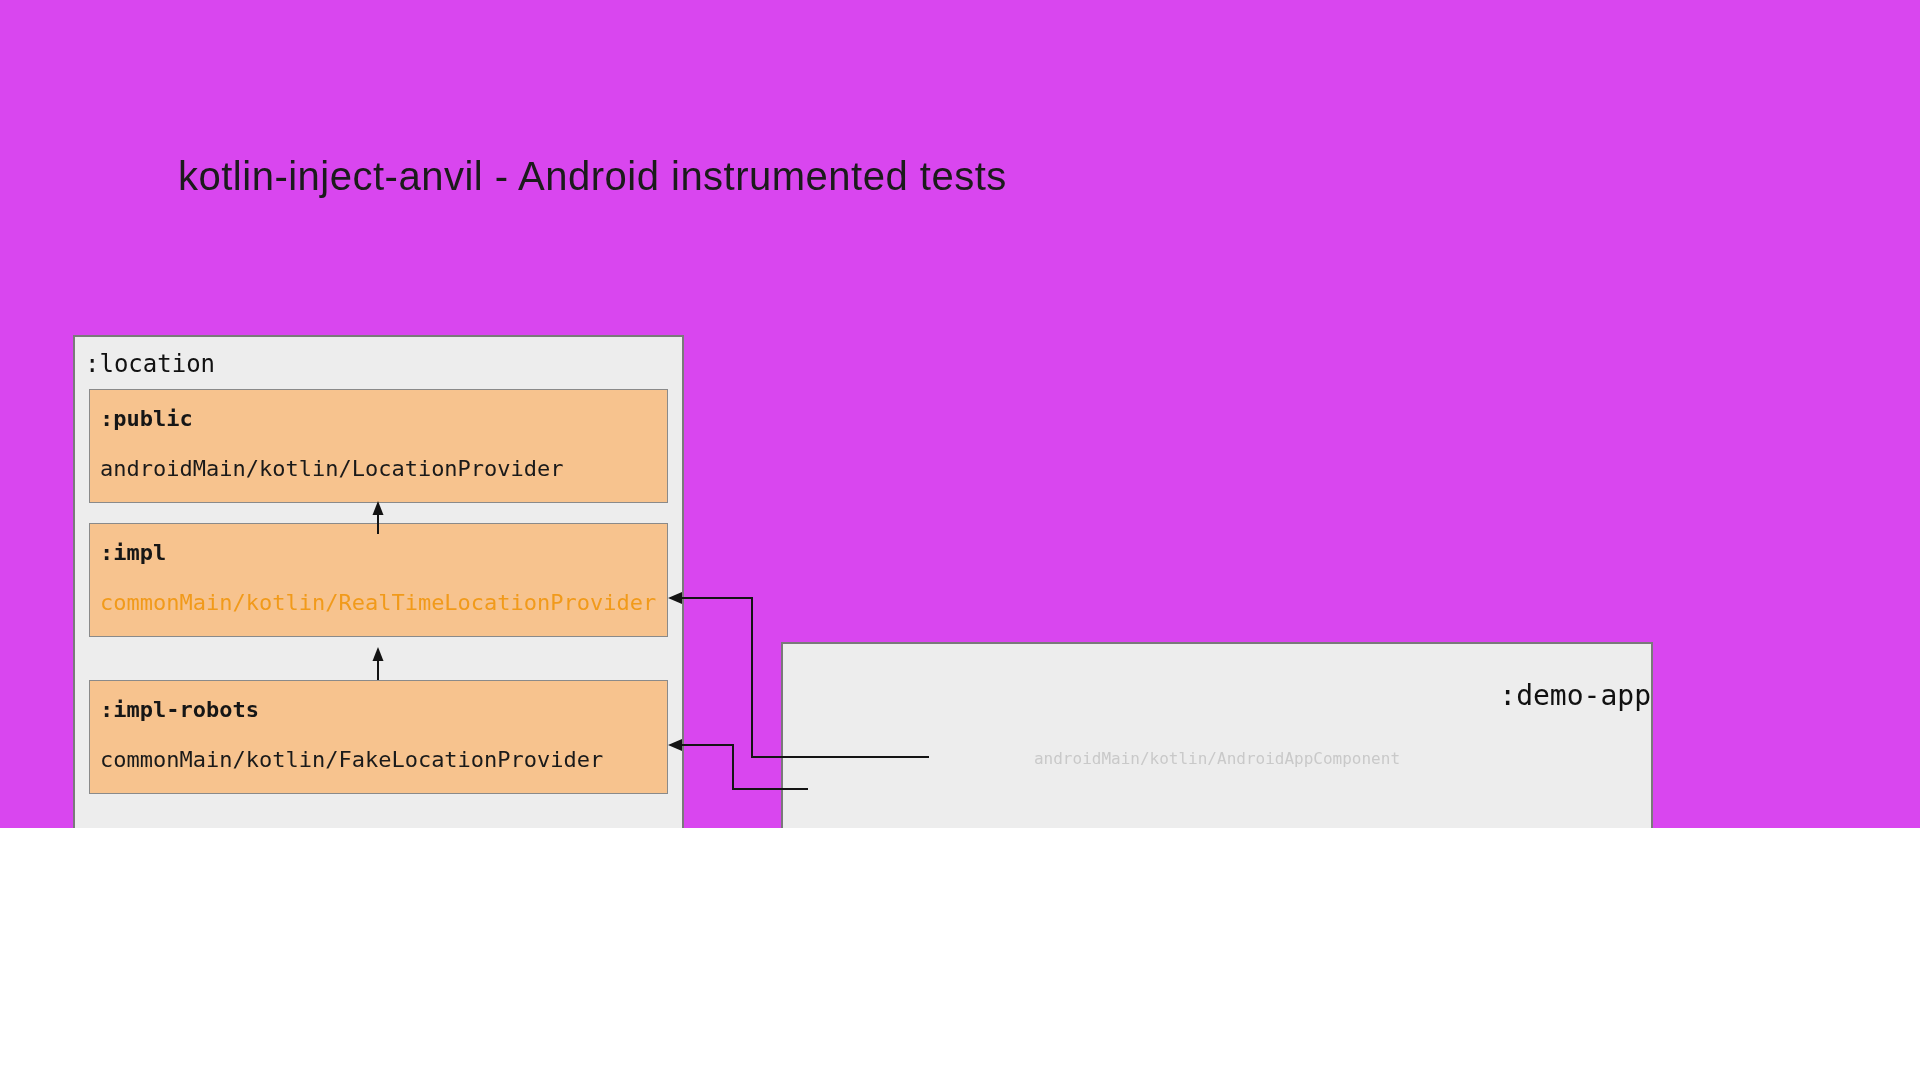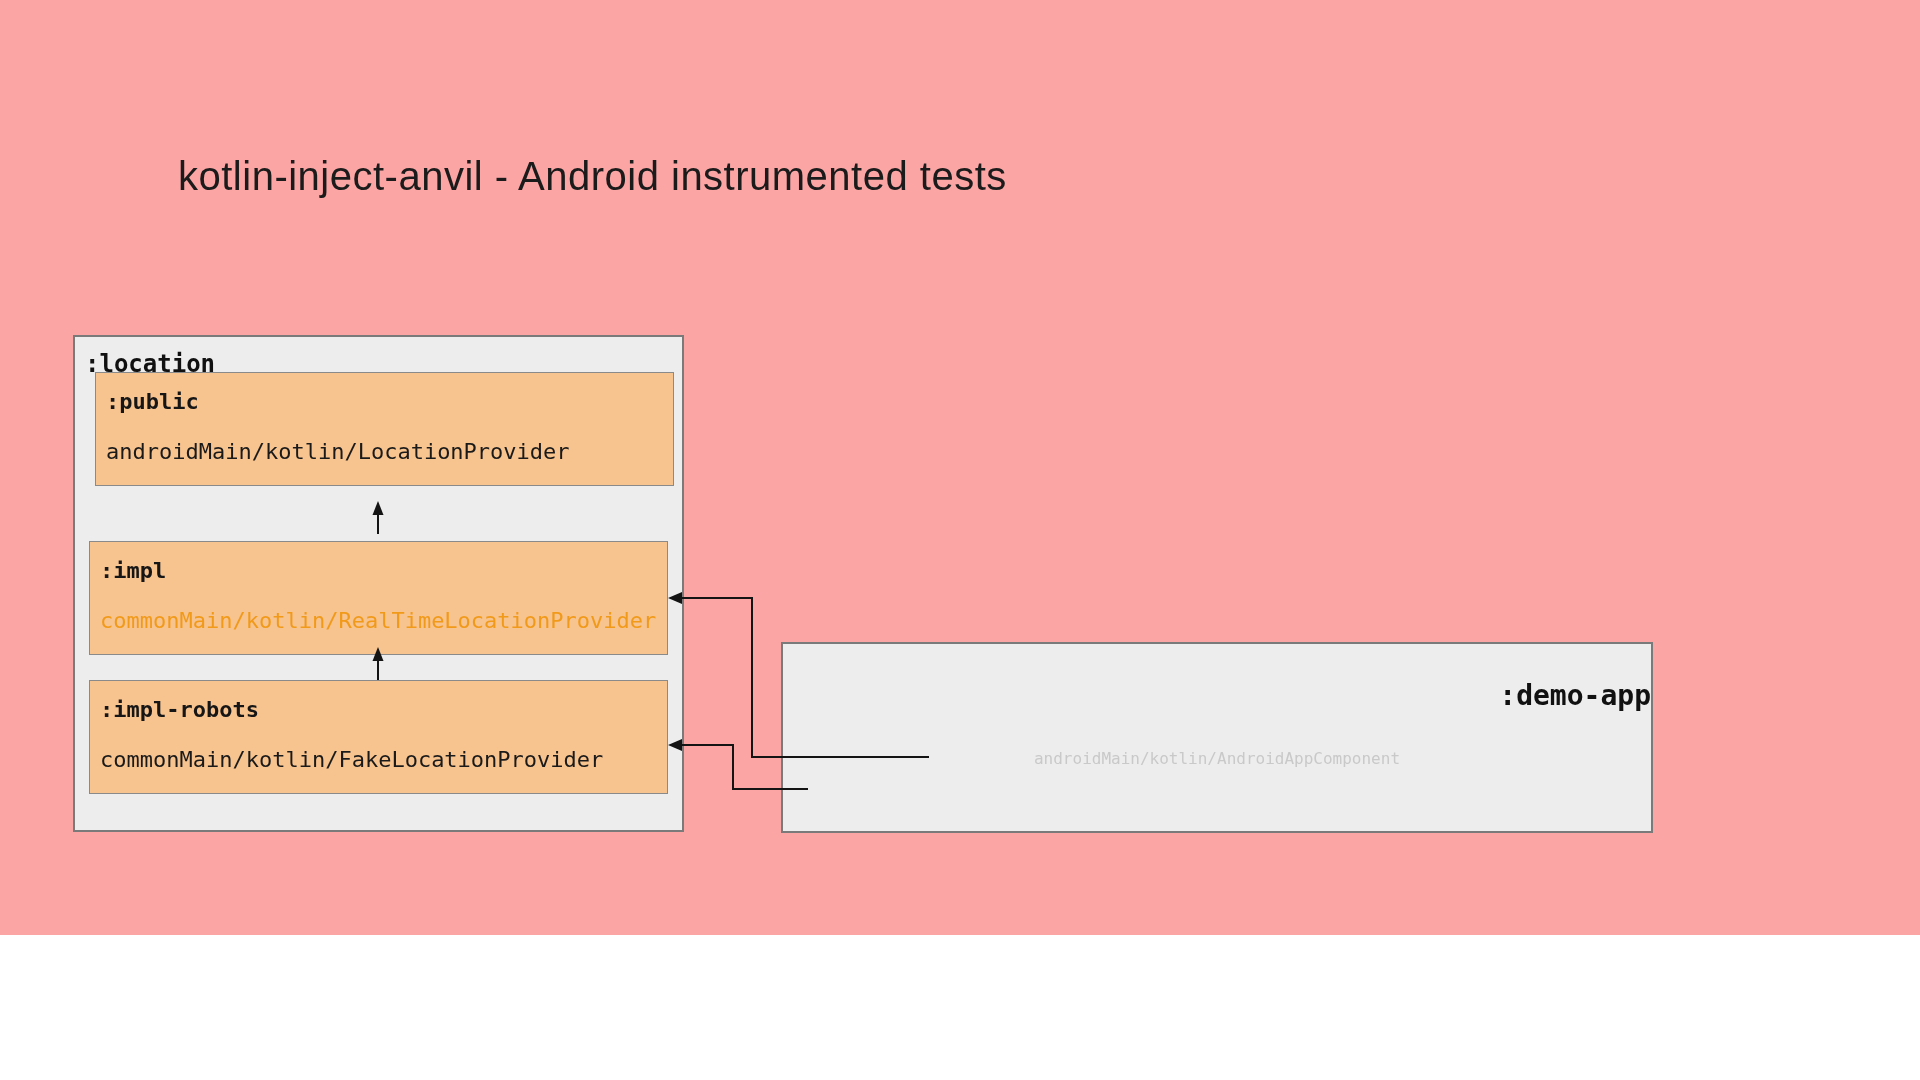--- a/index.html
+++ b/index.html
@@ -3,22 +3,22 @@
 <meta charset="utf-8">
 <style>
   html, body {
     margin: 0;
     padding: 0;
     background: #ffffff;
   }
   #canvas {
     position: relative;
     width: 1920px;
-    height: 935px;
-    background: #fca5a5;
+    height: 828px;
+    background: #d946ef;
     overflow: hidden;
     font-family: "DejaVu Sans Mono", "Liberation Mono", monospace;
     color: #161616;
   }
   .title {
     position: absolute;
     left: 178px;
     top: 150px;
     font-family: "Liberation Sans", "DejaVu Sans", sans-serif;
     font-size: 40px;
@@ -42,21 +42,21 @@
     height: 497px;
   }
   #demo-module {
     left: 781px;
     top: 642px;
     width: 872px;
     height: 191px;
   }
   .module-label {
     position: absolute;
-    font-weight: bold;
+    font-weight: normal;
     font-size: 24px;
     line-height: 30px;
     color: #111111;
     white-space: nowrap;
   }
   #location-module .module-label {
     left: 10px;
     top: 12px;
   }
   #demo-module .module-label {
@@ -69,22 +69,22 @@
   }
   .submodule {
     position: absolute;
     left: 14px;
     width: 579px;
     height: 114px;
     background: #f7c38e;
     border: 1.5px solid #8a8a8a;
     box-sizing: border-box;
   }
-  #submodule-public { top: 35px; margin-left: 6px; }
-  #submodule-impl { top: 204px; padding-left: 46px; }
+  #submodule-public { top: 52px; }
+  #submodule-impl { top: 186px; padding-left: 46px; }
   #submodule-impl-robots { top: 343px; }
   .submodule-label {
     position: absolute;
     left: 10px;
     top: 15px;
     font-weight: bold;
     font-size: 22px;
     line-height: 28px;
     color: #161616;
     white-space: nowrap;

